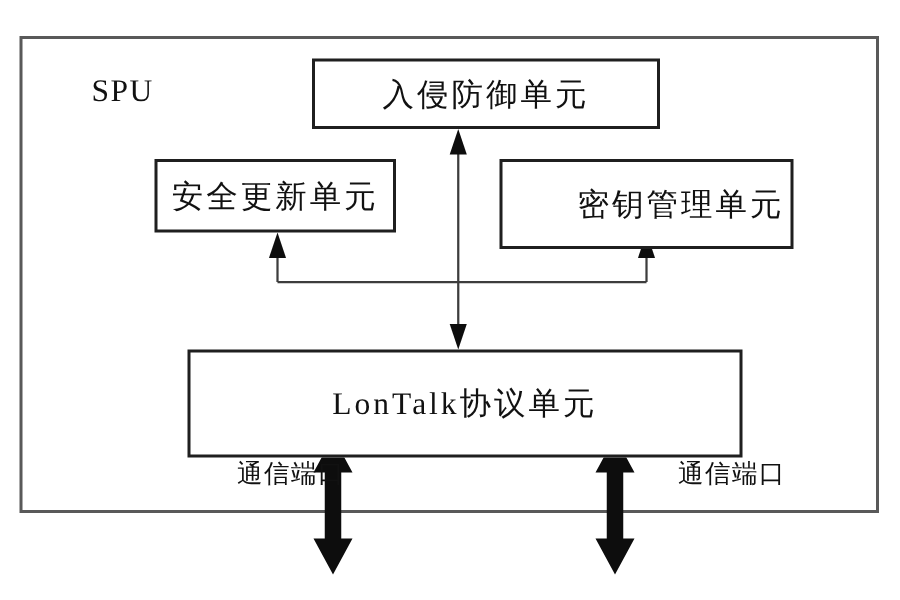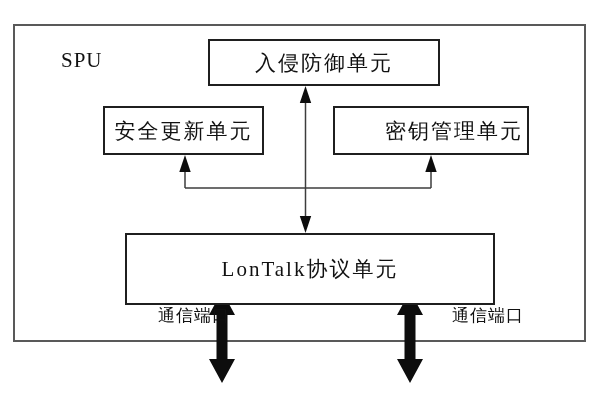--- a/index.html
+++ b/index.html
@@ -35,21 +35,21 @@
     align-items: center;
     justify-content: center;
     font-size: 21px;
     color: #111111;
     letter-spacing: 2px;
     box-sizing: border-box;
     z-index: 2;
   }
   .node-intrusion { left: 208px; top: 39px;  width: 232px; height: 47px; }
   .node-update    { left: 103px;  top: 106px; width: 161px; height: 49px; }
-  .node-key       { left: 333px; top: 106px; width: 196px; height: 49px; padding-left: 46px; }
+  .node-key       { left: 333px; top: 106px; width: 196px; height: 60px; padding-left: 46px; }
   .node-lontalk   { left: 125px; top: 233px; width: 370px; height: 72px; }
   .port-label {
     position: absolute;
     top: 304px;
     font-size: 17px;
     color: #111111;
     letter-spacing: 1px;
     z-index: 3;
     margin-left: 28px;
   }

